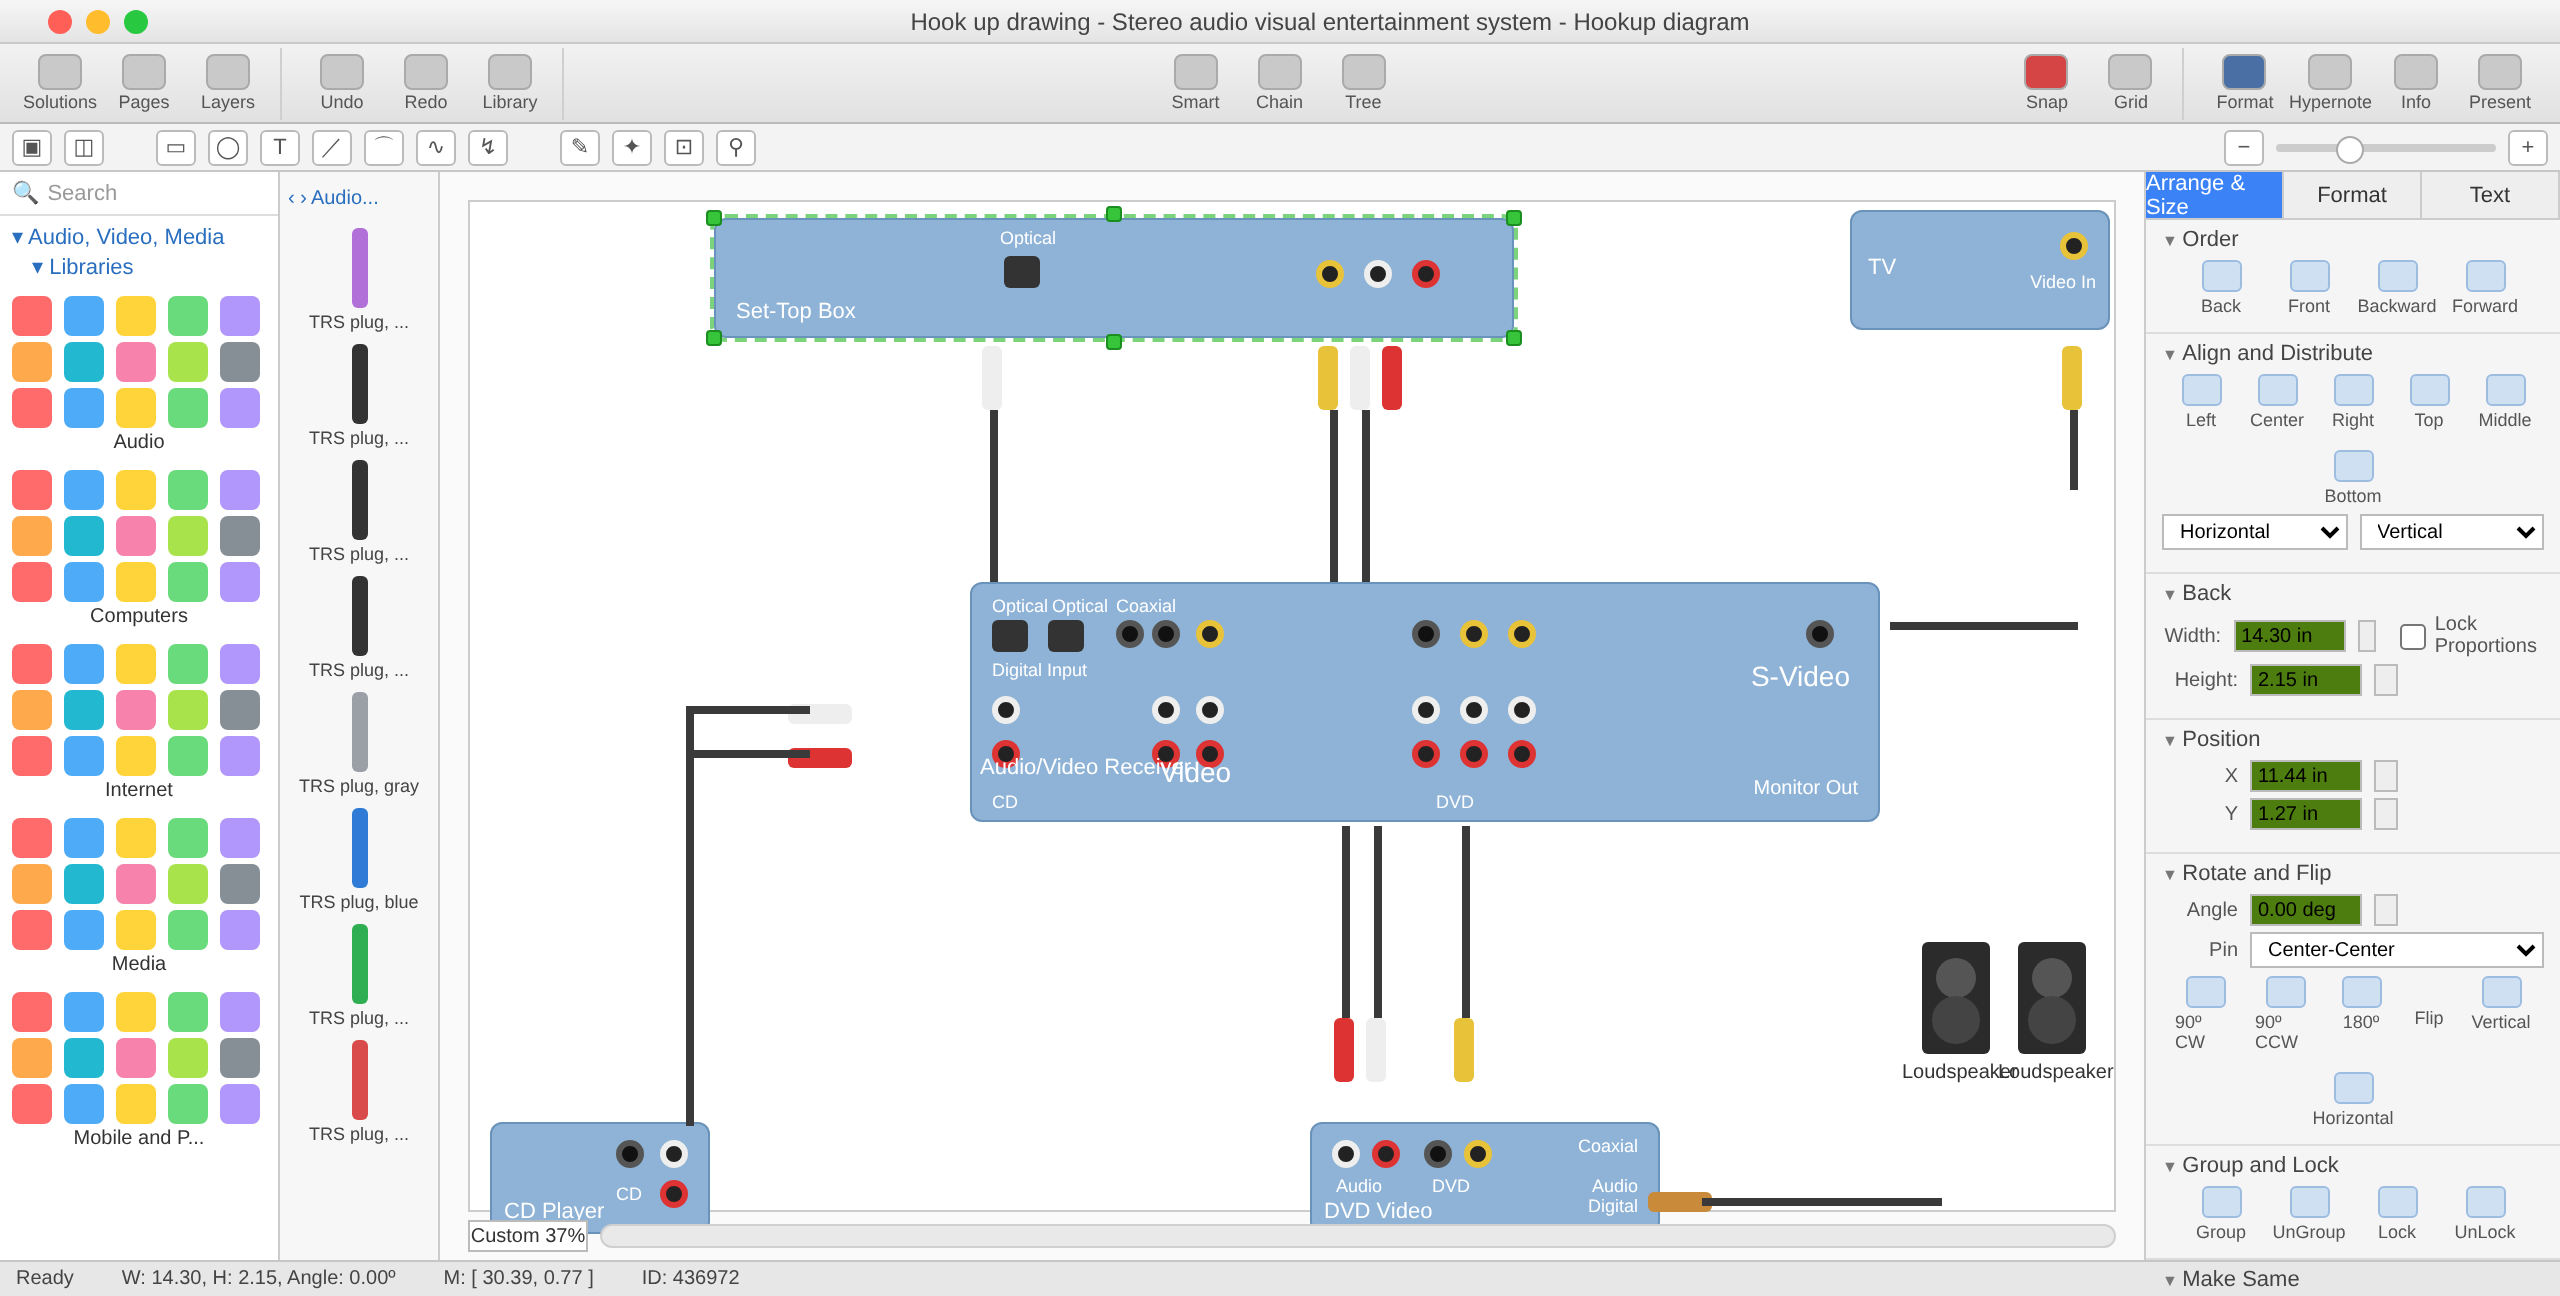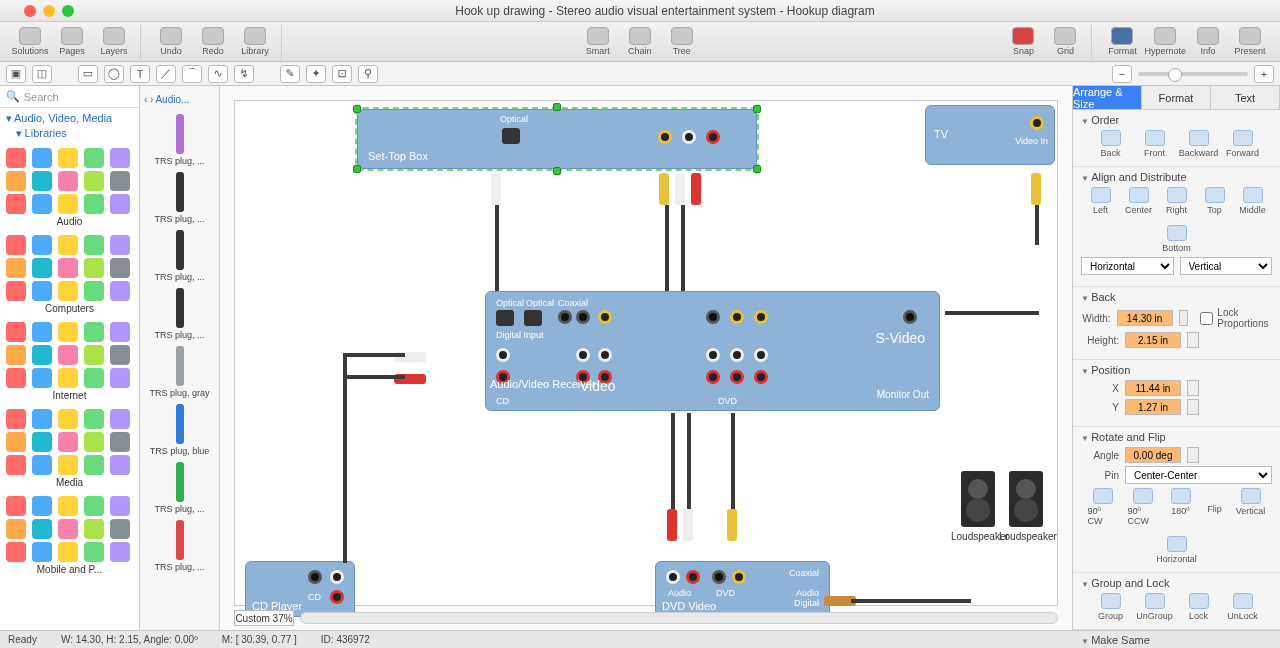--- a/index.html
+++ b/index.html
@@ -71,21 +71,21 @@
 .rtab{flex:1;display:flex;align-items:center;justify-content:center;font-size:11px;border-right:1px solid #ccc;cursor:pointer;background:#eee;}
 .rtab.active{background:#3b82f6;color:#fff;}
 .rsec{border-bottom:1px solid #ddd;padding:4px 8px 8px;}
 .rsec .hd{font-size:11px;color:#444;margin-bottom:4px;cursor:pointer;}
 .rsec .hd::before{content:"▼ ";font-size:8px;color:#777;}
 .iconrow{display:flex;gap:10px;justify-content:center;flex-wrap:wrap;}
 .iconbtn{display:flex;flex-direction:column;align-items:center;font-size:9px;color:#555;cursor:pointer;width:34px;}
 .iconbtn .ic{width:20px;height:16px;background:#cfe0f3;border:1px solid #9cbde0;border-radius:3px;margin-bottom:2px;}
 .kv{display:flex;align-items:center;gap:6px;margin:3px 0;font-size:10px;}
 .kv label{width:38px;text-align:right;color:#555;}
-.kv input[type=text]{width:56px;height:16px;border:1px solid #bbb;font-size:10px;padding:0 3px;background:#fdba74;text-align:center;}
+.kv input[type=text]{width:56px;height:16px;border:1px solid #bbb;font-size:10px;padding:0 3px;background:#4d7c0f;}
 .stepper{width:12px;height:16px;border:1px solid #bbb;background:#eee;}
 .sel-wide{flex:1;height:18px;border:1px solid #bbb;background:#fff;font-size:10px;padding:0 4px;}
 .chk{display:flex;align-items:center;gap:4px;font-size:10px;color:#555;}
 
 .status{height:18px;background:#e7e7e7;border-top:1px solid #c6c6c6;display:flex;align-items:center;font-size:10px;color:#444;padding:0 8px;gap:24px;}
 
 
 .c1{background:#ff6b6b}.c2{background:#4dabf7}.c3{background:#ffd43b}.c4{background:#69db7c}.c5{background:#b197fc}
 .c6{background:#ffa94d}.c7{background:#22b8cf}.c8{background:#f783ac}.c9{background:#a9e34b}.c10{background:#868e96}
 </style>

